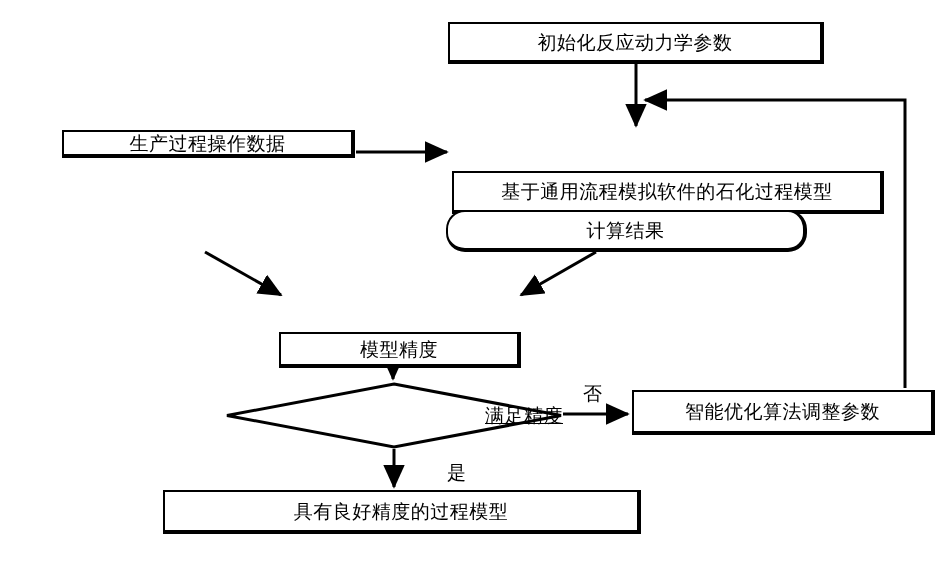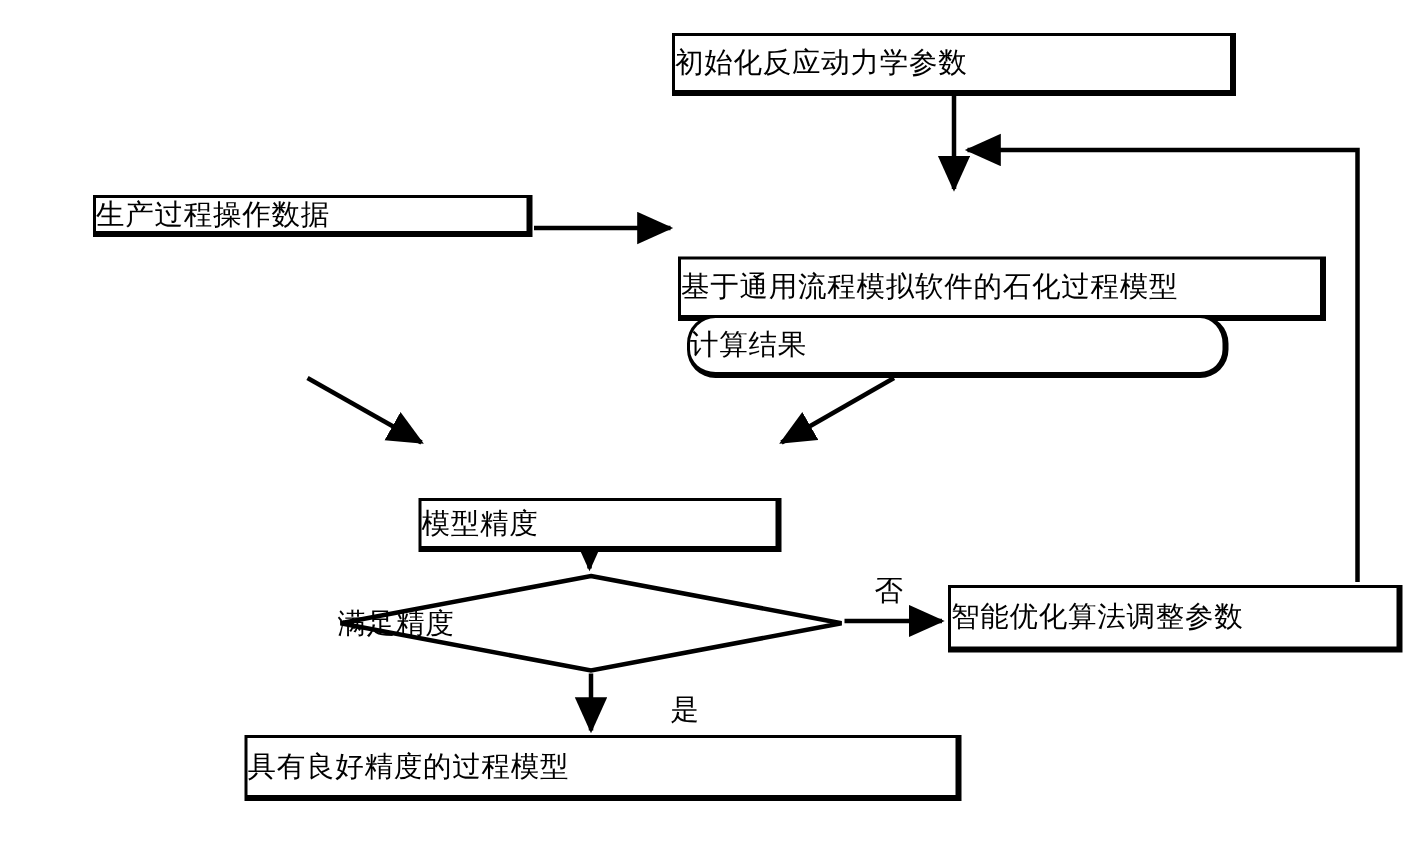--- a/index.html
+++ b/index.html
@@ -25,36 +25,37 @@
   }
   .node {
     position: absolute;
     box-sizing: border-box;
     background: #ffffff;
     border: 2px solid #000000;
     border-right-width: 4px;
     border-bottom-width: 4px;
     display: flex;
     align-items: center;
-    justify-content: flex-start;
+    justify-content: center;
     z-index: 2;
   }
   .node-label {
     font-size: 19px;
     line-height: 1;
     color: #000000;
     white-space: nowrap;
     letter-spacing: 0.5px;
   }
   .diamond-wrap {
     position: absolute;
     z-index: 2;
     display: flex;
     align-items: center;
-    justify-content: flex-start;
+    justify-content: flex-end;
+    text-decoration: underline;
   }
   .diamond-wrap svg {
     position: absolute;
     left: 0;
     top: 0;
   }
   .diamond-label {
     position: relative;
     font-size: 19px;
     color: #000000;
@@ -107,21 +108,21 @@
 
   <div class="node" style="left:62px; top:130px; width:293px; height:28px;">
     <span class="node-label">生产过程操作数据</span>
   </div>
 
   <div class="node" style="left:452px; top:131px; width:432px; height:43px;margin-top:40px;">
     <span class="node-label">基于通用流程模拟软件的石化过程模型</span>
   </div>
 
 
-  <div class="node" style="left:458px; top:210px; width:361px; height:42px;border-radius:19px;">
+  <div class="node" style="left:446px; top:210px; width:361px; height:42px;border-radius:19px;">
     <span class="node-label">计算结果</span>
   </div>
 
   <div class="node" style="left:279px; top:297px; width:242px; height:36px;margin-top:35px;">
     <span class="node-label">模型精度</span>
   </div>
 
   <div class="diamond-wrap" style="left:225px; top:382px; width:338px; height:67px;">
     <svg width="338" height="67" viewBox="0 0 338 67" xmlns="http://www.w3.org/2000/svg">
       <polygon points="169,2 336,33.5 169,65 2,33.5" fill="#ffffff" stroke="#000000" stroke-width="3"></polygon>

